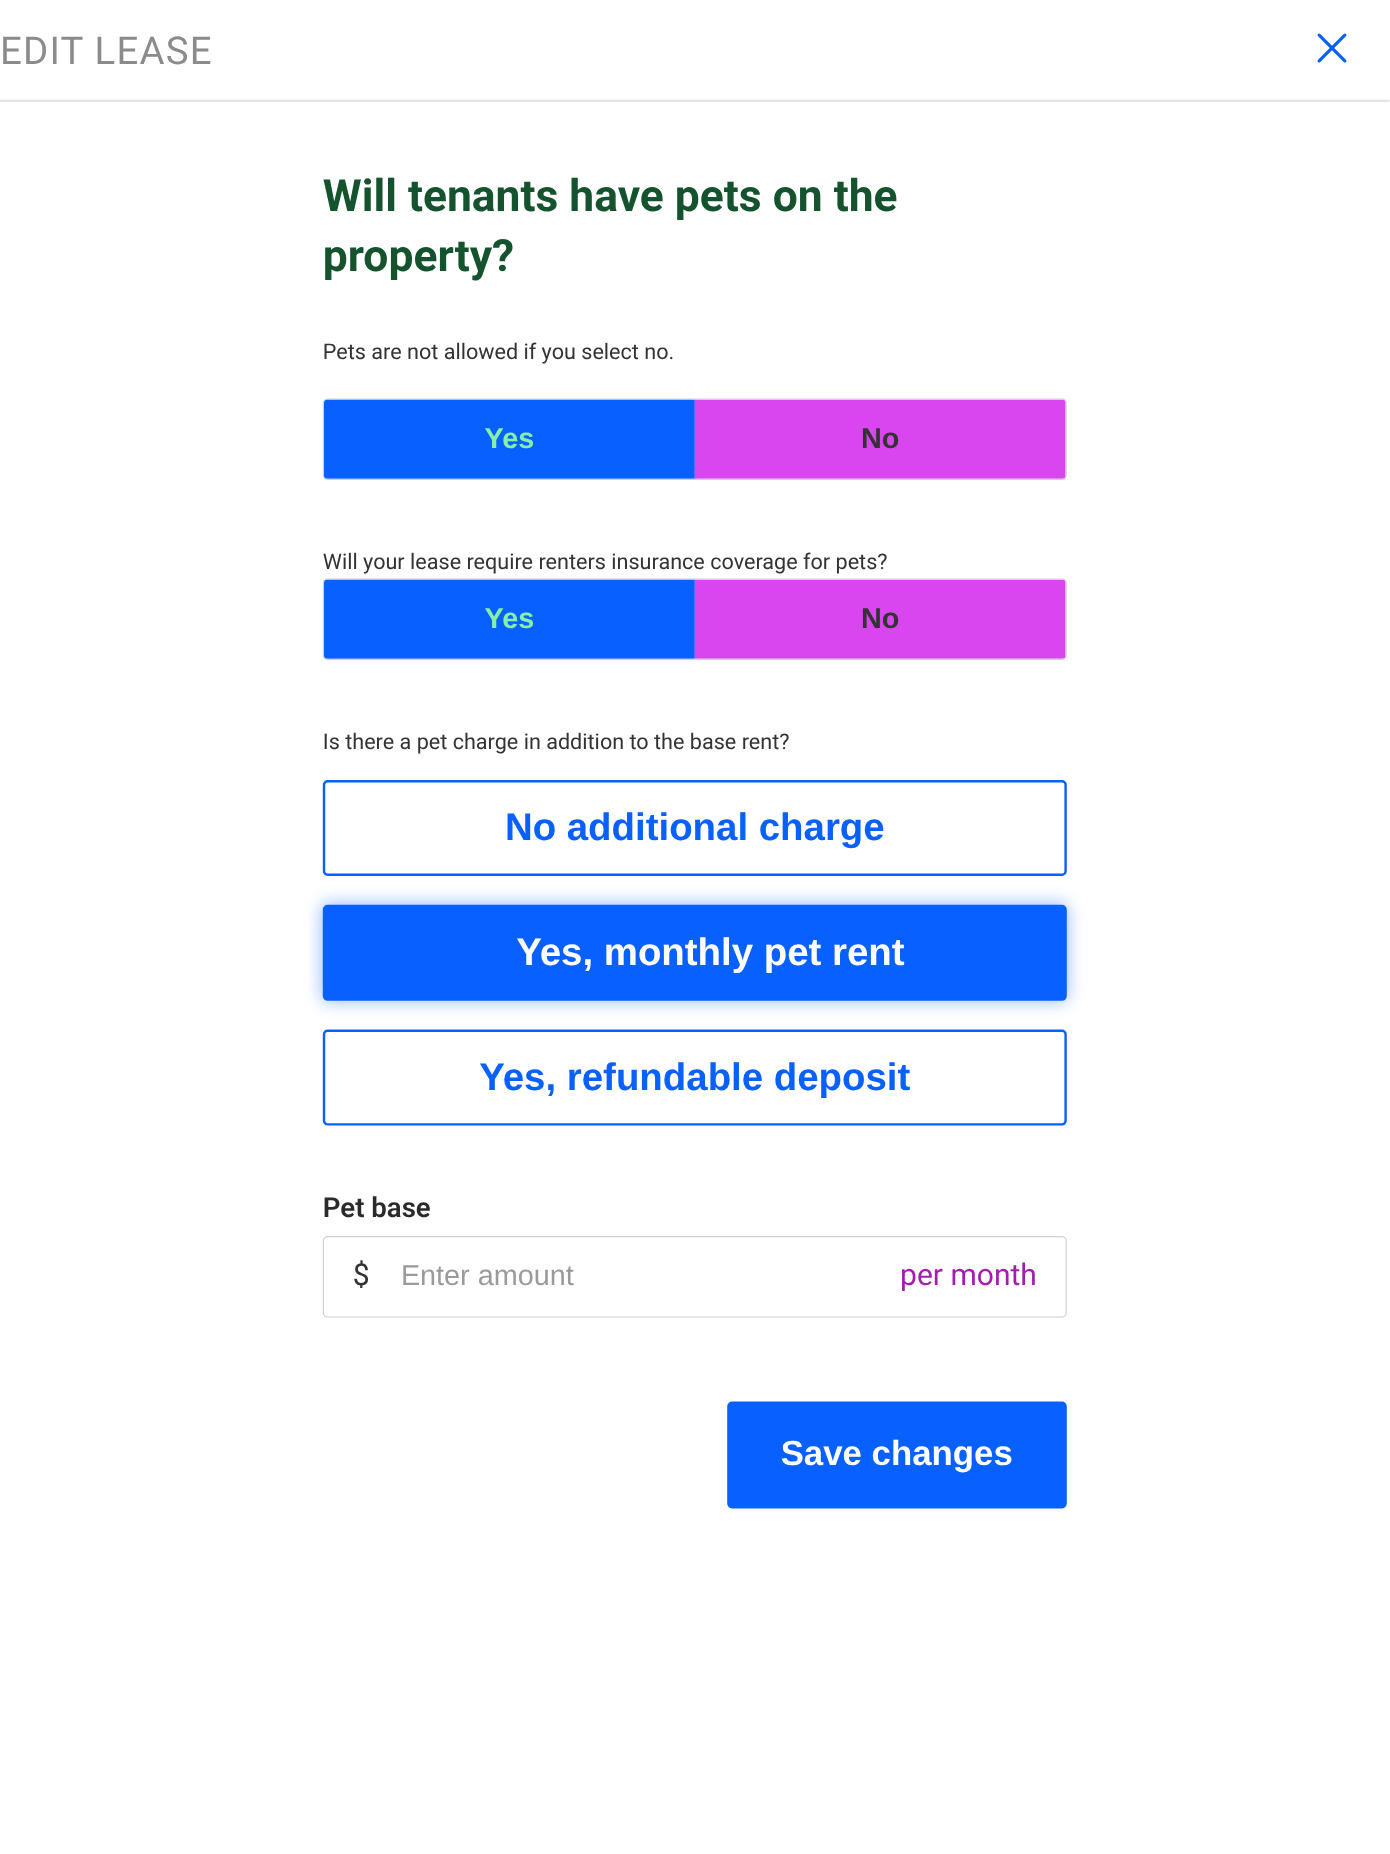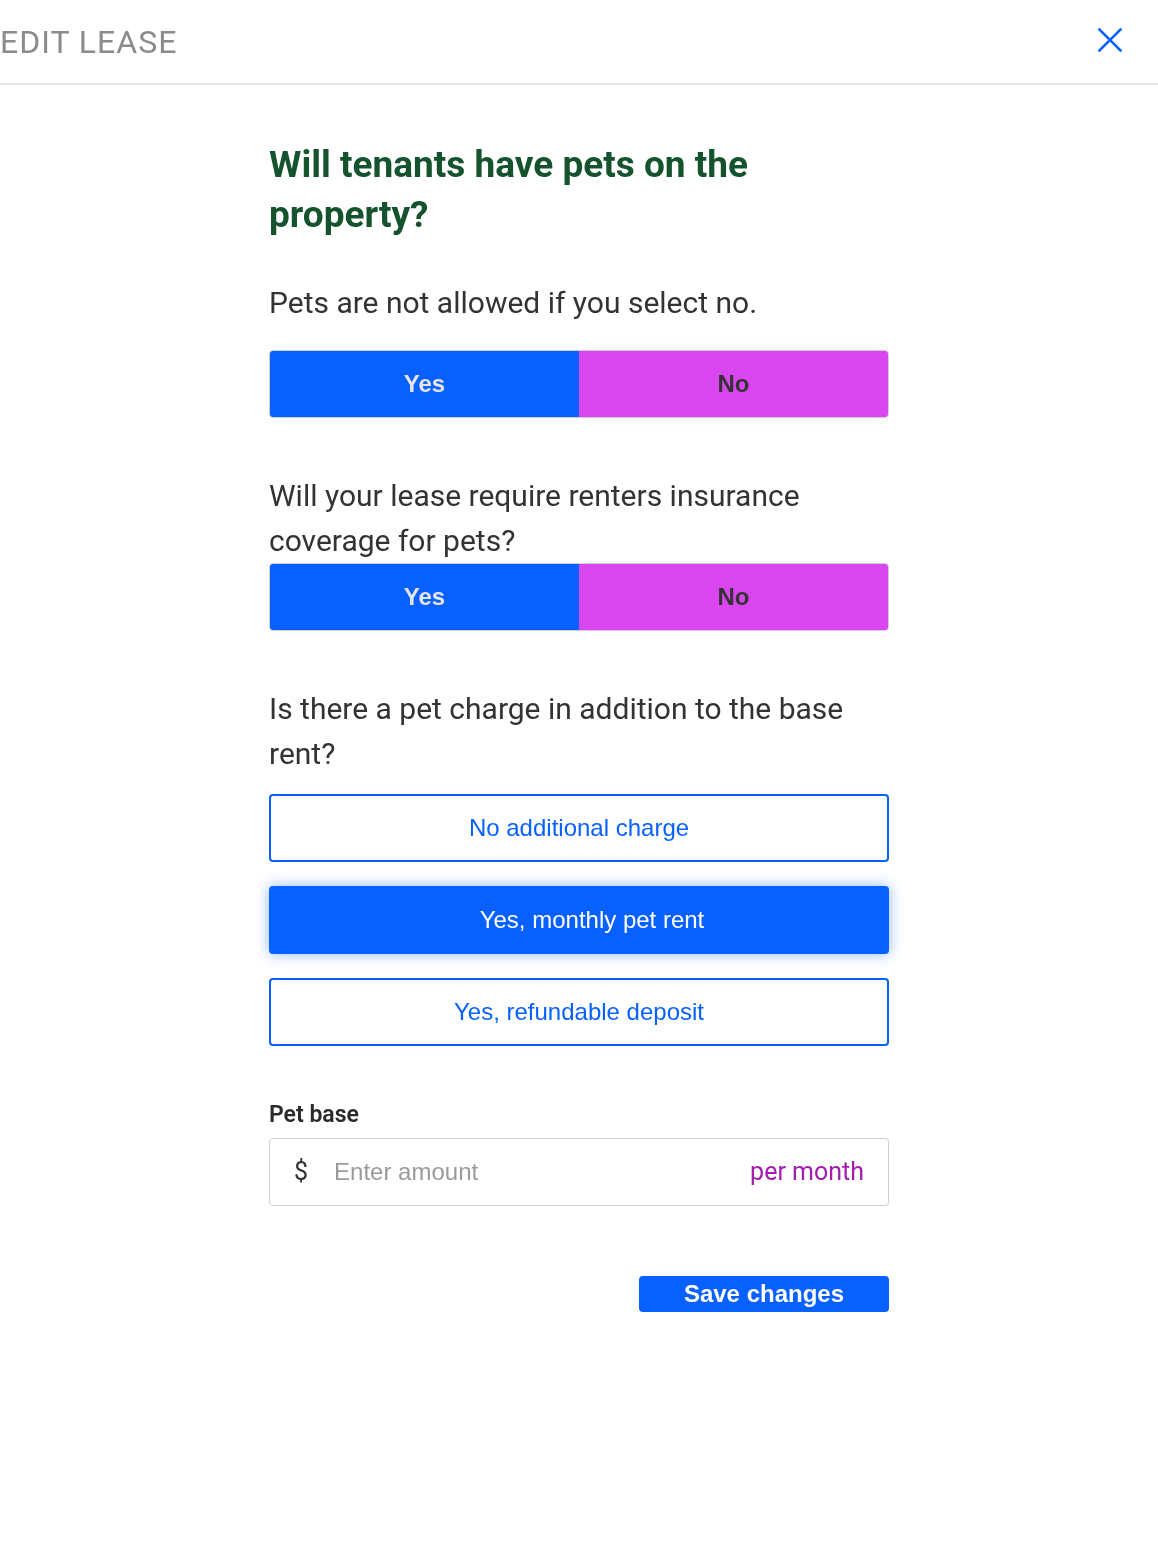--- a/index.html
+++ b/index.html
@@ -49,21 +49,21 @@
       padding: 55px 0 40px 0;
     }
     .main-heading {
       font-size: 37px;
       font-weight: 700;
       color: #14532d;
       line-height: 1.35;
       margin-bottom: 40px;
     }
     .subtext {
-      font-size: 30px;
+      font-size: 18px;
       color: #333;
       margin-bottom: 25px;
       line-height: 1.5;
       margin-top: 20px;
     }
     .toggle-group {
       display: flex;
       border: 1px solid #d0d0d0;
       border-radius: 4px;
       overflow: hidden;
@@ -74,39 +74,39 @@
       height: 66px;
       border: none;
       background: #d946ef;
       font-size: 24px;
       font-weight: 600;
       color: #333;
       cursor: pointer;
     }
     .toggle-btn.selected {
       background: #0861fe;
-      color: #e5e5e5;
+      color: #86efac;
       box-shadow: 0 0 12px rgba(8, 97, 254, 0.4);
     }
     .question-block {
       margin-bottom: 55px;
     }
     .option-list {
       display: flex;
       flex-direction: column;
       gap: 24px;
     }
     .option-btn {
-      height: 68px;
+      height: 80px;
       border: 2px solid #0861fe;
       border-radius: 4px;
       background: #fff;
       color: #0861fe;
-      font-size: 24px;
-      font-weight: 400;
+      font-size: 32px;
+      font-weight: 700;
       cursor: pointer;
     }
     .option-btn.selected {
       background: #0861fe;
       color: #fff;
       box-shadow: 0 0 14px rgba(8, 97, 254, 0.45);
       padding-left: 26px;
     }
     .field-label {
       font-size: 23px;
@@ -145,23 +145,23 @@
     .actions {
       display: flex;
       justify-content: flex-end;
       margin-top: 70px;
     }
     .save-btn {
       background: #0861fe;
       color: #fff;
       border: none;
       border-radius: 4px;
-      font-size: 24px;
+      font-size: 29px;
       font-weight: 600;
-      padding: 4px 45px;
+      padding: 28px 45px;
       cursor: pointer;
     }
   </style>
 </head>
 <body>
 
 <div class="modal-header">
   <div class="modal-title">EDIT LEASE</div>
   <button class="close-btn">
     <svg viewBox="0 0 24 24" fill="none" stroke="#0861fe" stroke-width="2" stroke-linecap="round">

